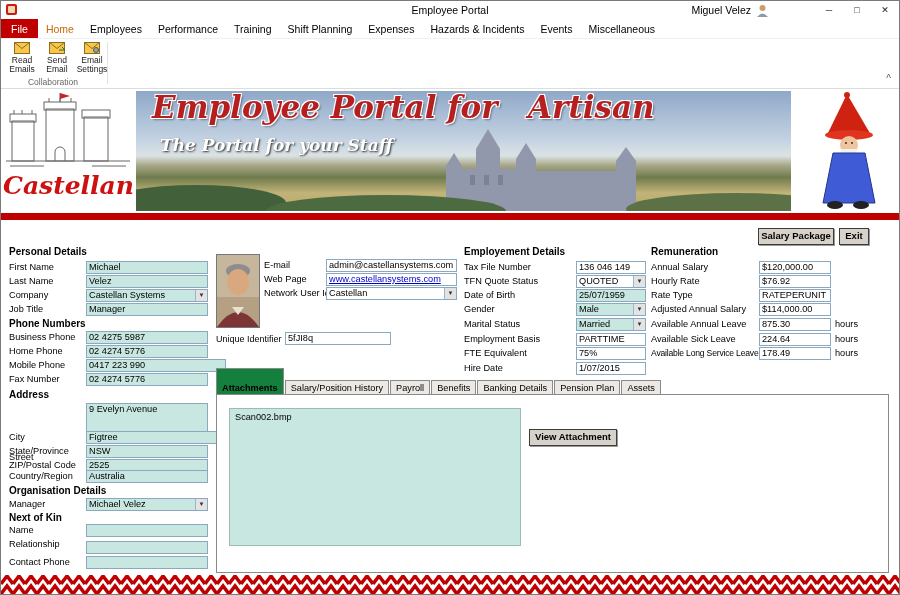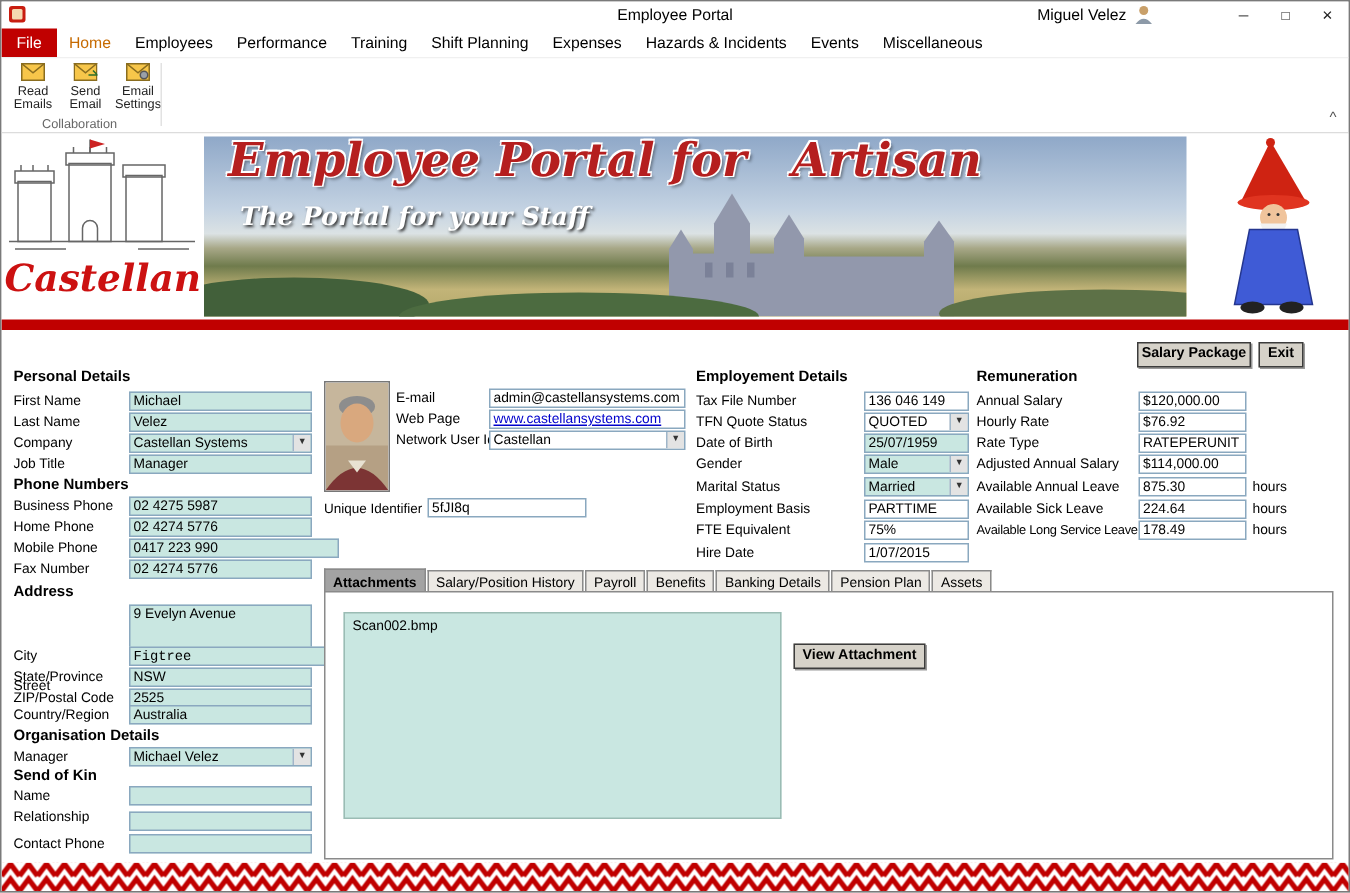--- a/index.html
+++ b/index.html
@@ -49,21 +49,21 @@
   .fld.tall { height:38px; }
   .combo { padding-right:14px; }
   .dd { position:absolute; right:0; top:0; bottom:0; width:12px; background:#e3e3e3; border-left:1px solid #9fb6c9; text-align:center; font-size:6px; line-height:11px; color:#333; }
   .link { color:#0000cc; text-decoration:underline; }
   .btn3d { position:absolute; height:17px; background:#d6d2c9; border:1px solid #3c3c3c; box-shadow:1px 1px 0 rgba(0,0,0,.4); font-size:9.5px; font-weight:bold; text-align:center; line-height:14px; }
   .photo-frame { position:absolute; left:215px; top:253px; width:44px; height:74px; border:1px solid #777; overflow:hidden; }
 
   
   .tabstrip { position:absolute; left:215px; top:376px; height:17px; display:flex; align-items:flex-end; }
   .tab { border:1px solid #8a8a8a; border-bottom:none; background:#ece9e4; padding:2px 5px 1px; font-size:9.2px; margin-right:1px; white-space:nowrap; }
-  .tab.sel { background:#a3a3a3; padding-top:3px; font-weight:bold; }
+  .tab.sel { background:#15803d; padding-top:14px; font-weight:bold; }
   .tabpanel { position:absolute; left:215px; top:393px; width:673px; height:179px; border:1px solid #8a8a8a; background:#fff; }
   .attbox { position:absolute; left:228px; top:407px; width:292px; height:138px; background:#c9e7e1; border:1px solid #9bbcb4; }
   .attitem { padding:3px 5px; font-size:9.2px; }
   .zigzag { position:absolute; left:0; top:574px; width:900px; height:20px; }
 </style>
 </head>
 <body>
 
 <div class="window">
 
@@ -216,36 +216,36 @@
   <div class="fld teal" style="left:85px;top:344px;width:122px;">02 4274 5776</div>
   <div class="lbl" style="left:8px;top:359px;">Mobile Phone</div>
   <div class="fld teal" style="left:85px;top:358px;width:140px;">0417 223 990</div>
   <div class="lbl" style="left:8px;top:373px;">Fax Number</div>
   <div class="fld teal" style="left:85px;top:372px;width:122px;">02 4274 5776</div>
 
   <div class="hdr" style="left:8px;top:388px;">Address</div>
   <div class="lbl" style="left:8px;top:403px;margin-top:48px;">Street</div>
   <div class="fld teal tall" style="left:85px;top:402px;width:122px;">9 Evelyn Avenue</div>
   <div class="lbl" style="left:8px;top:431px;text-align:center;">City</div>
-  <div class="fld teal" style="left:85px;top:430px;width:134px;font-family:Liberation Mono, monospace;">Figtree</div>
+  <div class="fld teal" style="left:85px;top:430px;width:134px;">Figtree</div>
   <div class="lbl" style="left:8px;top:445px;">State/Province</div>
   <div class="fld teal" style="left:85px;top:444px;width:122px;">NSW</div>
   <div class="lbl" style="left:8px;top:459px;">ZIP/Postal Code</div>
   <div class="fld teal" style="left:85px;top:458px;width:122px;">2525</div>
   <div class="lbl" style="left:8px;top:470px;">Country/Region</div>
   <div class="fld teal" style="left:85px;top:469px;width:122px;">Australia</div>
 
   <div class="hdr" style="left:8px;top:484px;">Organisation Details</div>
   <div class="lbl" style="left:8px;top:498px;">Manager</div>
   <div class="fld teal combo" style="left:85px;top:497px;width:122px;">
     <span>Michael Velez</span>
     <span class="dd">▼</span>
   </div>
 
-  <div class="hdr" style="left:8px;top:511px;">Send of Kin</div>
+  <div class="hdr" style="left:8px;top:511px;">Next of Kin</div>
   <div class="lbl" style="left:8px;top:524px;">Name</div>
   <div class="fld teal" style="left:85px;top:523px;width:122px;"></div>
   <div class="lbl" style="left:8px;top:538px;">Relationship</div>
   <div class="fld teal" style="left:85px;top:540px;width:122px;"></div>
   <div class="lbl" style="left:8px;top:556px;">Contact Phone</div>
   <div class="fld teal" style="left:85px;top:555px;width:122px;"></div>
 
   <div class="photo-frame">
     <svg width="42" height="72">
       <rect width="42" height="72" fill="#b5a084"></rect>

